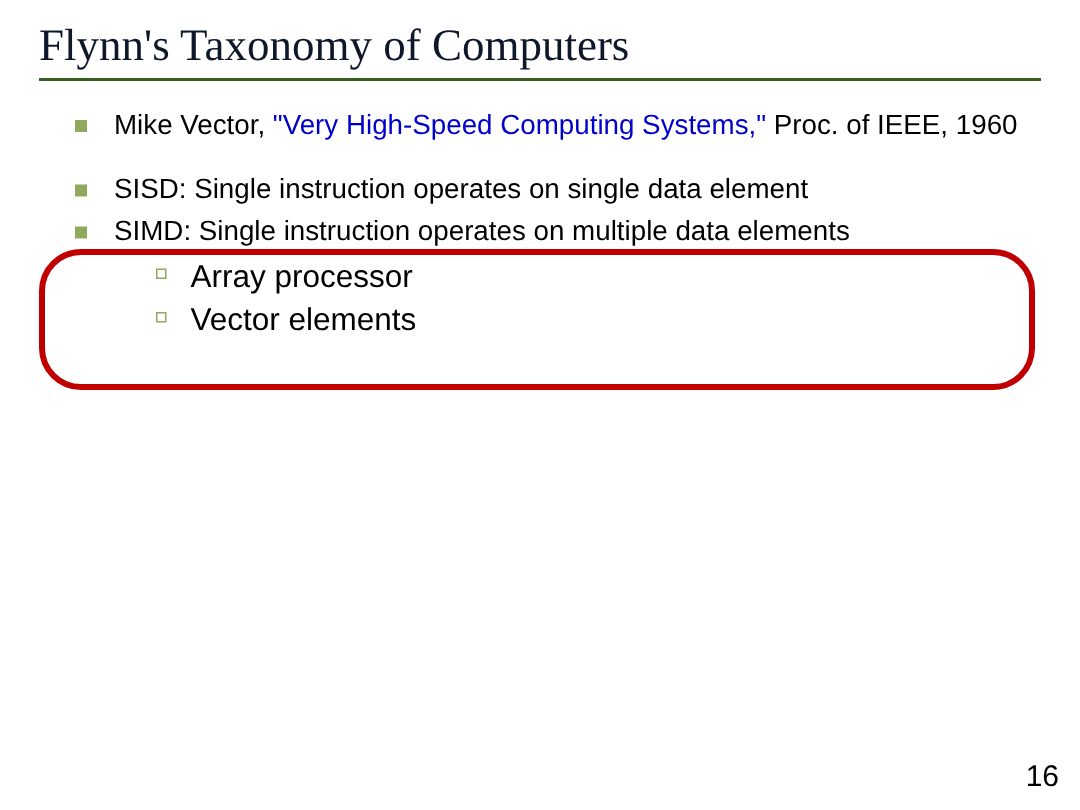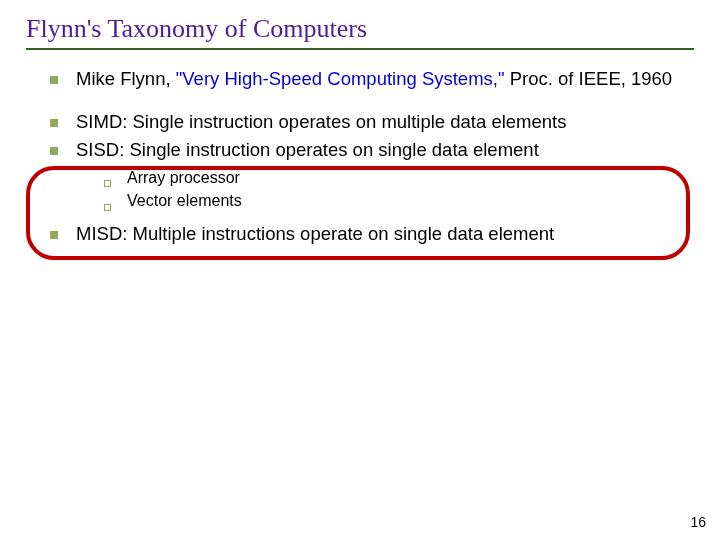--- a/index.html
+++ b/index.html
@@ -15,22 +15,22 @@
   }
   .slide {
     position: relative;
     width: 720px;
     height: 540px;
     box-sizing: border-box;
     padding: 14px 26px 0 26px;
   }
   .title {
     font-family: "Times New Roman", Times, serif;
-    font-size: 26px;
-    color: #4c1d95;
+    font-size: 30px;
+    color: #0f172a;
     margin: 0 0 4px 0;
     font-weight: normal;
   }
   .title-rule {
     border: none;
     border-top: 2px solid #385e24;
     margin: 2px 0 18px 0;
     width: 100%;
   }
   .body {
@@ -46,23 +46,23 @@
     width: 8px;
     height: 8px;
     background: #8faa5c;
     flex: 0 0 8px;
     margin-top: 8px;
     margin-right: 18px;
   }
   .l1 .txt { flex: 1 1 auto; }
   .l2 {
     display: flex;
-    align-items: flex-end;
+    align-items: flex-start;
     margin: 0 0 4px 78px;
-    font-size: 16px;
+    font-size: 21px;
   }
   .l2 .bullet {
     width: 7px;
     height: 7px;
     border: 1px solid #8faa5c;
     box-sizing: border-box;
     flex: 0 0 7px;
     margin-top: 7px;
     margin-right: 16px;
   }
@@ -74,69 +74,65 @@
     position: absolute;
     border: 4px solid #c00000;
     border-radius: 28px;
     box-sizing: border-box;
     pointer-events: none;
   }
   .pagenum {
     position: absolute;
     right: 14px;
     bottom: 10px;
-    font-size: 14px;
+    font-size: 20px;
     color: #000;
     margin-top: 18px;
   }
 </style>
 </head>
 <body>
 
 <div class="slide">
 
   <h1 class="title">Flynn's Taxonomy of Computers</h1>
   <hr class="title-rule">
 
   <div class="body">
 
     <div class="l1">
       <span class="bullet"></span>
       <span class="txt">
-        <span>Mike Flynn, </span><span class="quoted">"Very High-Speed Computing Systems,"</span><span> Proc. of IEEE, 1960</span>
+        <span>Mike Vector, </span><span class="quoted">"Very High-Speed Computing Systems,"</span><span> Proc. of IEEE, 1960</span>
       </span>
     </div>
 
     <div class="gap"></div>
 
     <div class="l1">
       <span class="bullet"></span>
-      <span class="txt">SIMD: Single instruction operates on multiple data elements</span>
+      <span class="txt">SISD: Single instruction operates on single data element</span>
     </div>
 
     <div class="l1">
       <span class="bullet"></span>
-      <span class="txt">SISD: Single instruction operates on single data element</span>
+      <span class="txt">SIMD: Single instruction operates on multiple data elements</span>
     </div>
 
     <div class="l2">
       <span class="bullet"></span>
       <span class="txt">Array processor</span>
     </div>
     <div class="l2">
       <span class="bullet"></span>
       <span class="txt">Vector elements</span>
     </div>
 
     <div class="gap-sm"></div>
 
-    <div class="l1">
-      <span class="bullet"></span>
-      <span class="txt">MISD: Multiple instructions operate on single data element</span>
-    </div>
 
 
     <div class="gap-sm"></div>
 
 
 
   </div>
 
   <div class="highlight-box" style="left: 26px; top: 166px; width: 664px; height: 94px;"></div>
 

